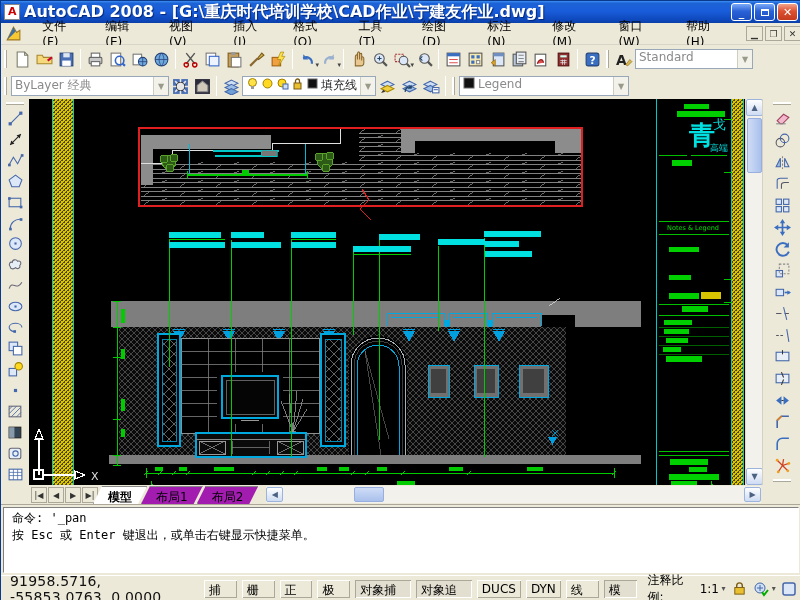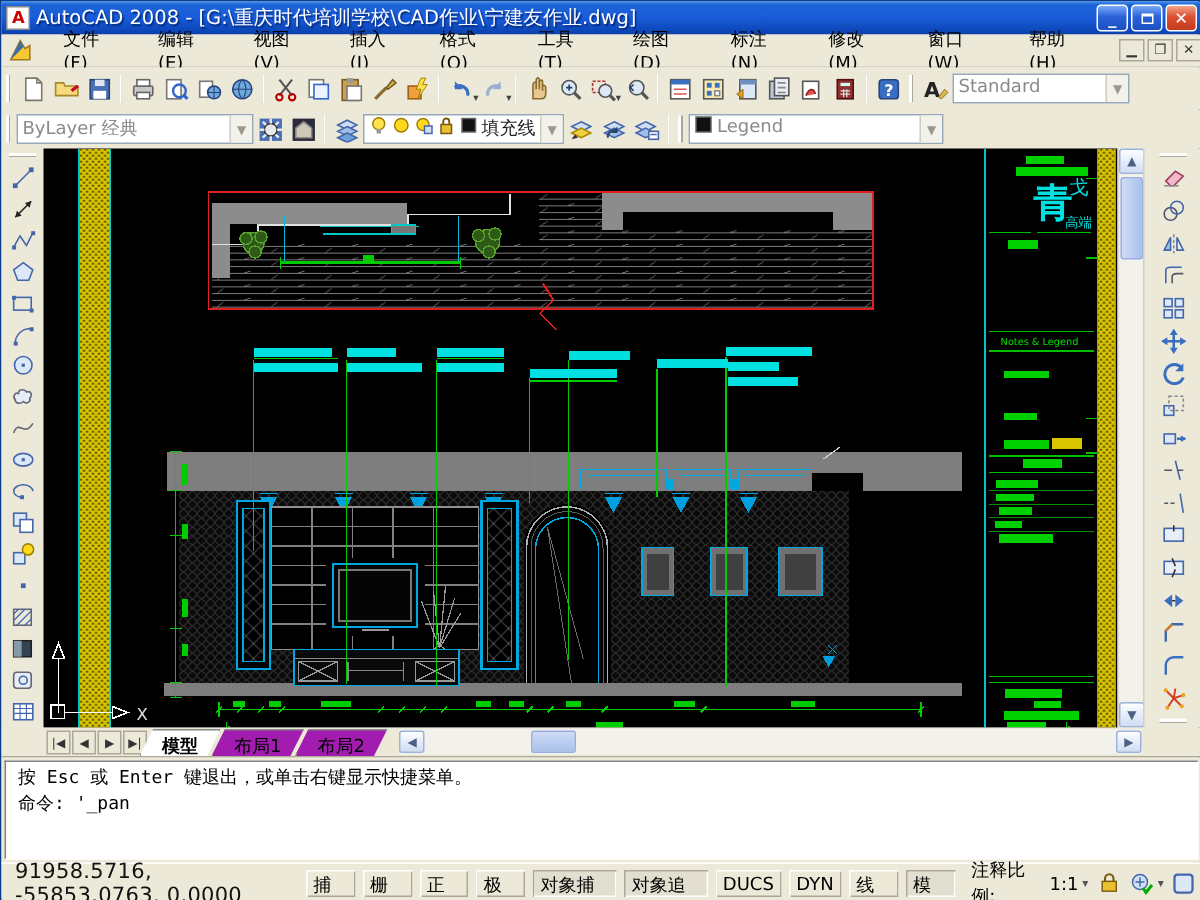--- a/index.html
+++ b/index.html
@@ -4,21 +4,21 @@
 <style>
   * { margin:0; padding:0; box-sizing:border-box; }
   html,body { width:800px; height:600px; overflow:hidden; background:#ece9d8;
     font-family:"DejaVu Sans","Liberation Sans",sans-serif; font-size:12px; }
   #app { position:relative; width:800px; height:600px; border:1px solid #0a3a8c; }
 
   
   .titlebar { position:absolute; left:0; top:0; width:800px; height:22px;
     background:linear-gradient(180deg,#3e8ef5 0%,#1c63d5 10%,#1a5ddb 45%,#0c46b8 90%,#0d3fa6 100%);
     display:flex; align-items:center; padding:0 3px; color:#fff; }
-  .titlebar .ttl { font-weight:normal; font-size:13px; margin-left:4px; white-space:nowrap;
+  .titlebar .ttl { font-weight:bold; font-size:16px; margin-left:4px; white-space:nowrap;
     text-shadow:1px 1px 1px #00287a; flex:1; overflow:hidden; }
   .appicon { width:16px; height:16px; background:#fff; border:1px solid #888; position:relative; }
   .appicon::after{ content:"A"; position:absolute; left:3px; top:0px; color:#c00; font-size:11px; font-weight:bold;}
   .winbtn { width:21px; height:18px; margin-left:2px; border-radius:3px; border:1px solid #fff;
     display:flex; align-items:center; justify-content:center; color:#fff; font-size:11px; font-weight:bold;
     background:linear-gradient(180deg,#7aa9f7,#2a62d8 45%,#1c50c0); }
   .winbtn.close { background:linear-gradient(180deg,#f2a38a,#dd5031 45%,#c53b1e); }
   .glyph-restore{ width:8px; height:7px; border:1px solid #fff; border-top:2px solid #fff; display:block;}
 
   
@@ -876,22 +876,22 @@
     <span class="hscroll">
       <span class="sbtn" style="height:15px">◀</span>
       <span class="hthumb"></span>
       <span class="sbtn" style="height:15px;margin-left:auto">▶</span>
     </span>
     <span style="width:40px"></span>
   </div>
 
   <div id="cmd">
     <div id="cmdbox">
+      <div>命令: '_pan</div>
       <div>按 Esc 或 Enter 键退出，或单击右键显示快捷菜单。</div>
-      <div>命令: '_pan</div>
     </div>
   </div>
 
   <div id="status">
     <span id="coords">91958.5716, -55853.0763, 0.0000</span>
     <span class="toggle">捕捉</span>
     <span class="toggle">栅格</span>
     <span class="toggle">正交</span>
     <span class="toggle">极轴</span>
     <span class="toggle pressed">对象捕捉</span>

